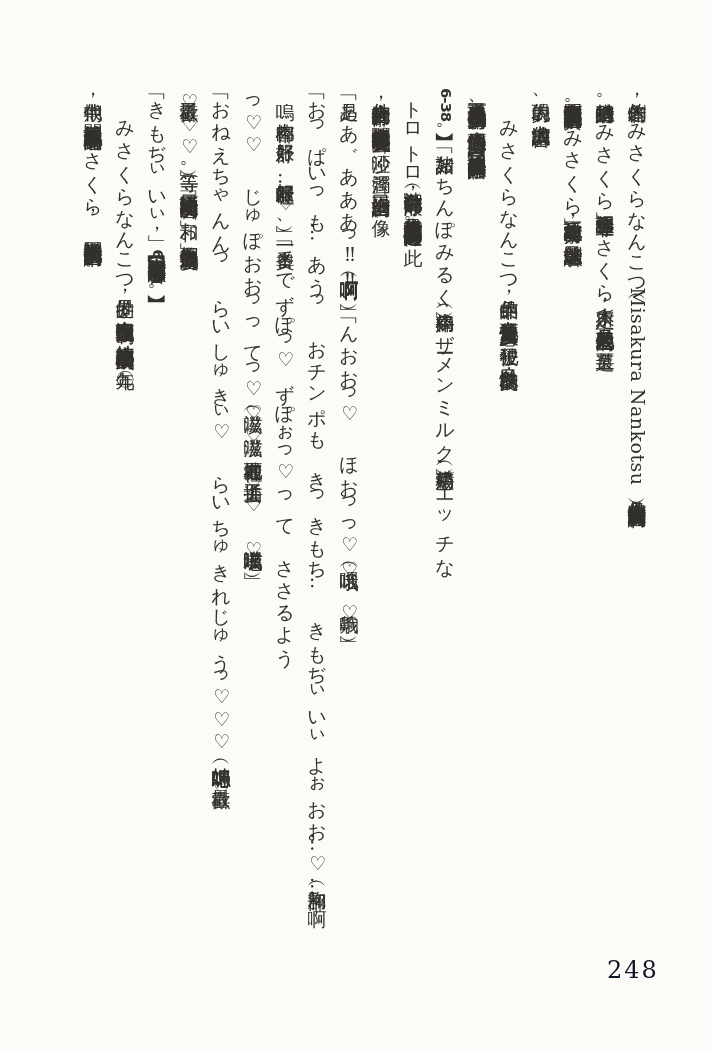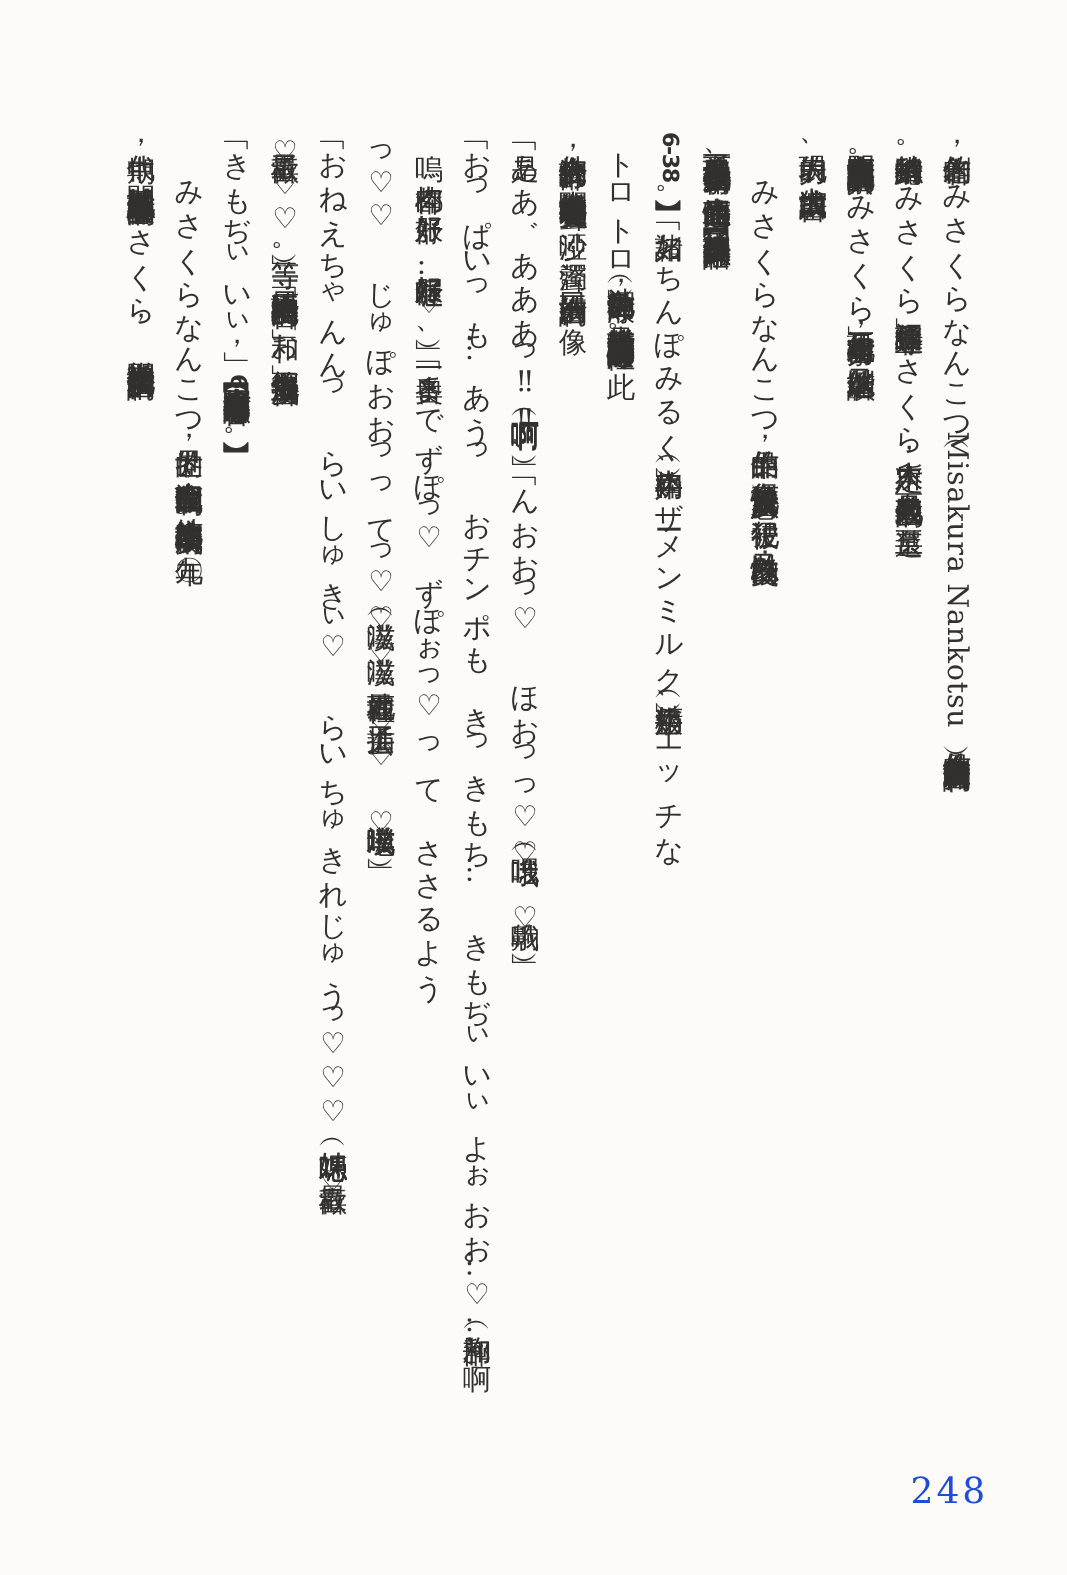--- a/index.html
+++ b/index.html
@@ -41,24 +41,24 @@
   }
   .fignum {
     font-weight: 700;
     font-family: "DejaVu Sans", "Liberation Sans", sans-serif;
     font-size: 0.78em;
     letter-spacing: -1px;
   }
   .page-number {
     position: absolute;
     left: 607px;
-    top: 980px;
+    top: 956px;
     font-size: 24px;
     letter-spacing: 2px;
-    color: #1d4ed8;
+    color: #0f172a;
     font-family: "DejaVu Serif", "Liberation Serif", serif;
   }
 </style>
 </head>
 <body>
 
 <div class="book-page">
   <div class="text-block">
       <div class="col"><span class="seg">的創作者，みさくらなんこつ（Misakura Nankotsu）的作品中的女主角所發出的奇矯台詞和獨</span></div>
       <div class="col"><span class="seg">特措辭的總稱。「みさくら語」這個稱呼並非みさくら本人所定，而是其他人替他取的，甚至還</span></div>

